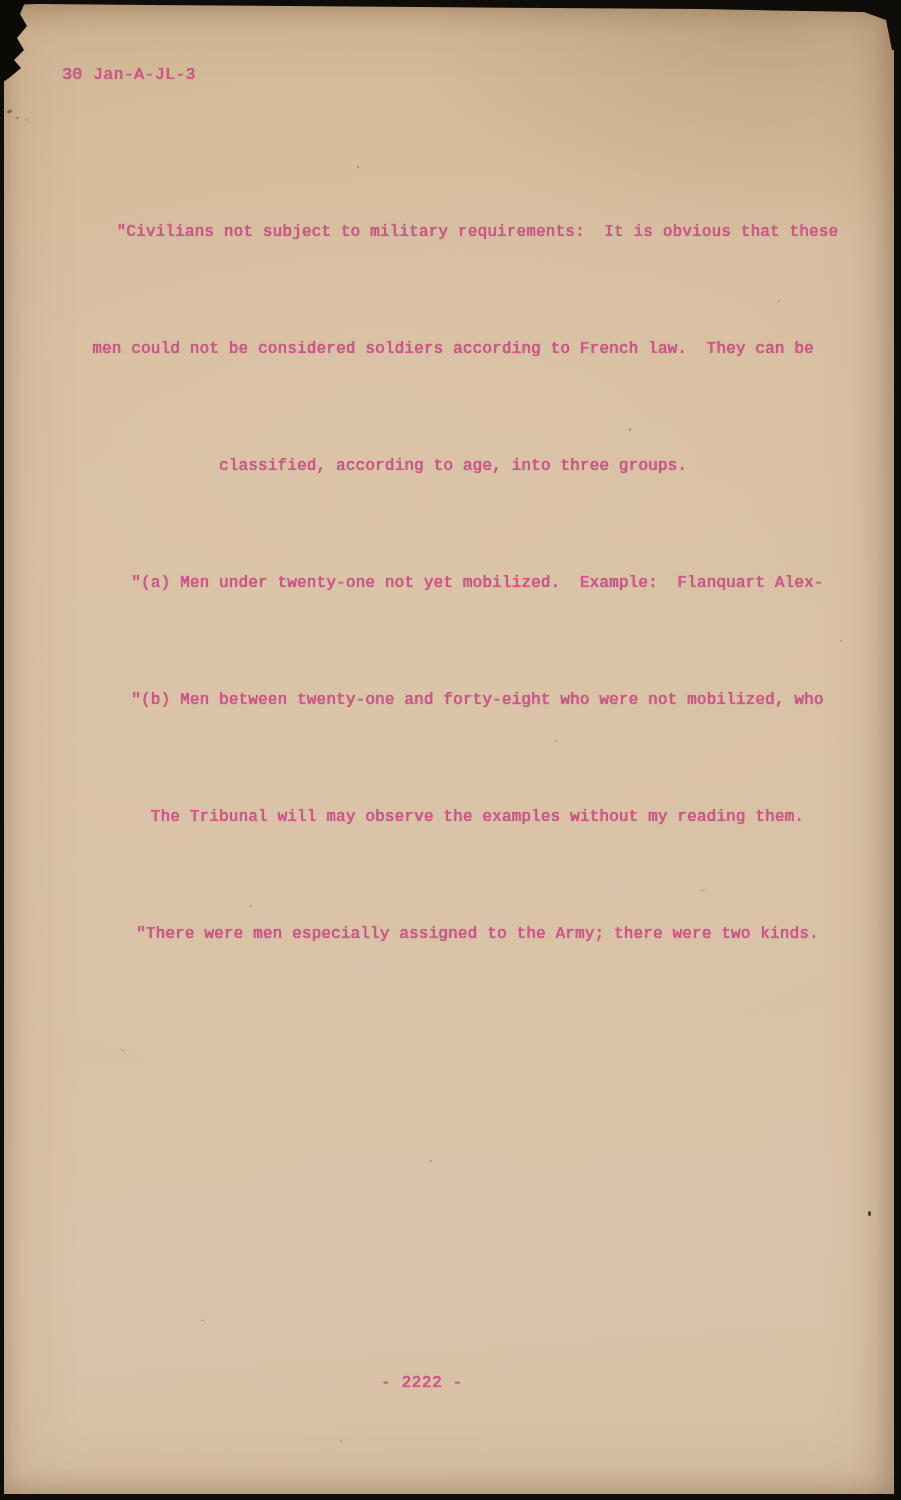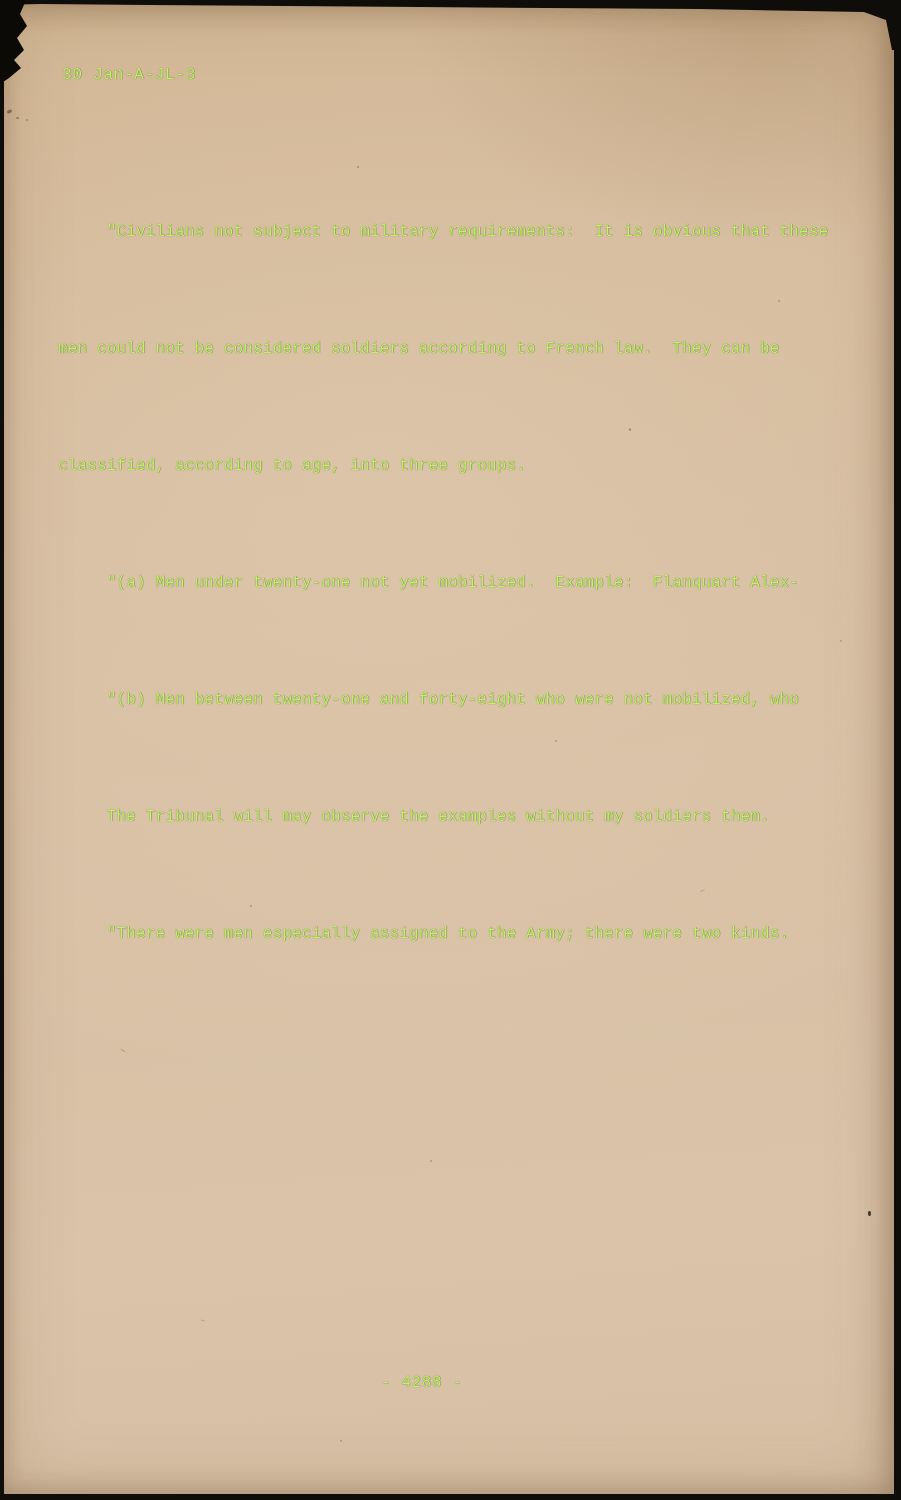--- a/index.html
+++ b/index.html
@@ -35,22 +35,23 @@
   .edge-right { right: 0; top: 42px; width: 7px; height: 1458px; }
   .edge-bottom { left: 0; bottom: 0; width: 901px; height: 6px; }
   .edge-left { left: 0; top: 0; width: 4px; height: 1500px; }
   .torn-corner {
     position: absolute; left: 0; top: 0; width: 30px; height: 86px;
     background: #0c0a07; z-index: 6;
     clip-path: polygon(0 0, 26px 0, 20px 14px, 27px 26px, 17px 38px, 24px 50px, 14px 60px, 21px 68px, 9px 78px, 0 84px);
   }
   
   .ink {
-    color: #bef264;
+    color: #ec4899;
     text-shadow: 0 0 1px rgba(58,52,44,0.60), 0.4px 0.4px 0.5px rgba(58,52,44,0.35);
+    text-align: center;
   }
   .doc-header {
     position: absolute; left: 62px; top: 55px;
     font-size: 16.5px; line-height: 39px; letter-spacing: 0.4px;
     white-space: pre; z-index: 3;
   }
   .doc-body {
     position: absolute; left: 58px; top: 135px; width: 790px;
     font-size: 16px; line-height: 39px; letter-spacing: 0.15px;
     white-space: pre; z-index: 3;
@@ -109,26 +110,26 @@
   <div class="speck pencil-c"></div>
 
   <div class="doc-header ink">30 Jan-A-JL-3</div>
 
   <div class="doc-body">
     <div class="text-line ink">     "Civilians not subject to military requirements:  It is obvious that these</div>
     <div class="text-line ink">men could not be considered soldiers according to French law.  They can be</div>
     <div class="text-line ink">classified, according to age, into three groups.</div>
     <div class="text-line ink">     "(a) Men under twenty-one not yet mobilized.  Example:  Flanquart Alex-</div>
     <div class="text-line ink">     "(b) Men between twenty-one and forty-eight who were not mobilized, who</div>
-    <div class="text-line ink">     The Tribunal will may observe the examples without my soldiers them.</div>
+    <div class="text-line ink">     The Tribunal will may observe the examples without my reading them.</div>
     <div class="text-line ink">     "There were men especially assigned to the Army; there were two kinds.</div>
     
     
     
     
     
     
     
   </div>
 
-  <div class="page-number ink">- 4288 -</div>
+  <div class="page-number ink">- 2222 -</div>
 
 </div>
 
 </body></html>

